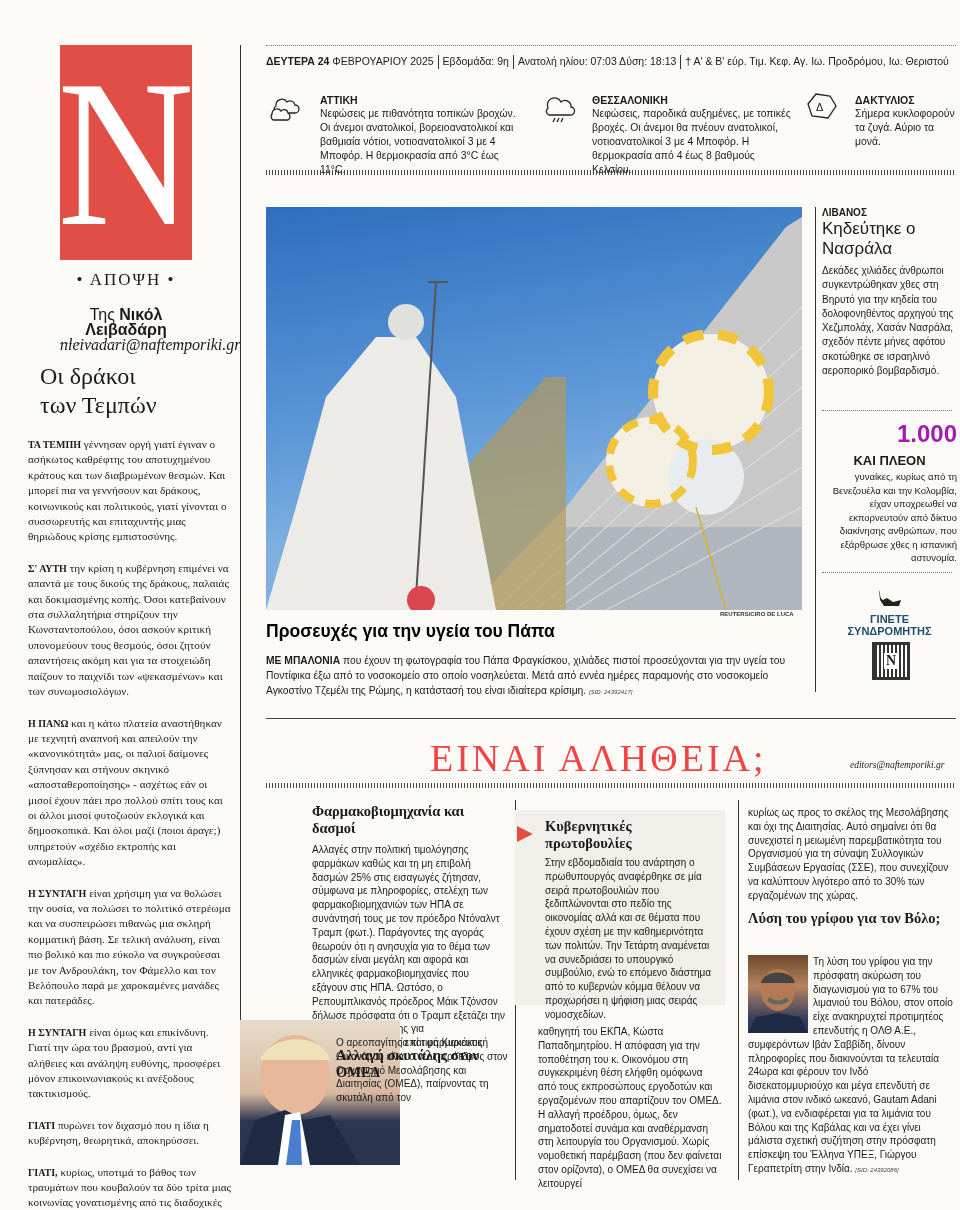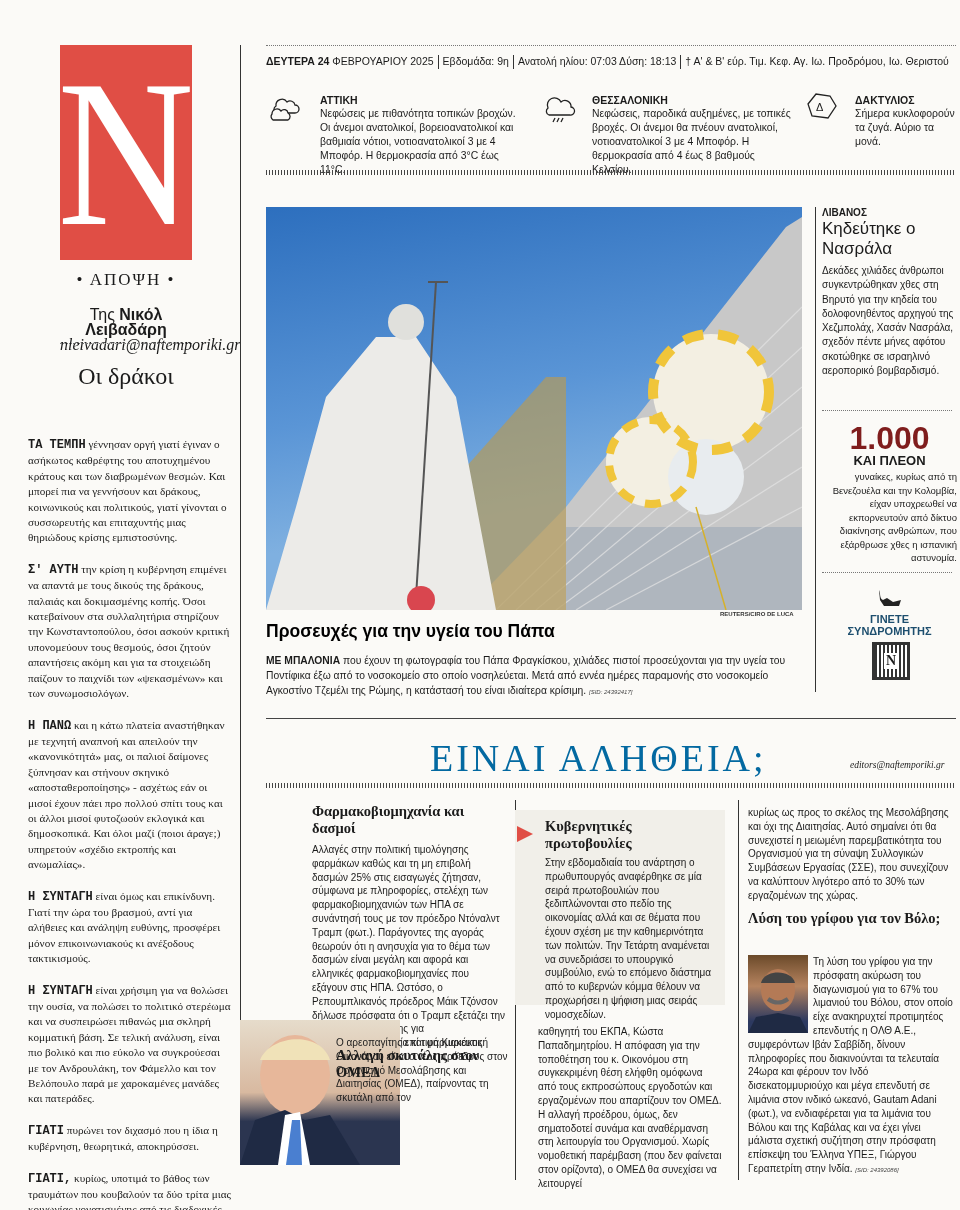--- a/index.html
+++ b/index.html
@@ -7,65 +7,66 @@
   .abs{position:absolute}
   .dots{border-top:1px dotted #777}
   .dense{height:5px;background:repeating-linear-gradient(90deg,#444 0 1px,transparent 1px 3px)}
   .vline{background:#333;width:1px}
   
   .logo{left:60px;top:45px;width:132px;height:215px;background:#e04e45;display:flex;align-items:center;justify-content:center}
   .logo span{font-family:"Liberation Serif",serif;font-size:210px;color:#fff;line-height:1;transform:scaleX(.9)}
   .apopsi{left:60px;top:270px;width:132px;text-align:center;font-family:"Liberation Serif",serif;font-size:17px;letter-spacing:2px}
   .byline{left:60px;top:307px;width:132px;text-align:center;font-size:16px;line-height:15px}
   .byline .em{font-family:"Liberation Serif",serif;font-style:italic}
-  .ltitle{left:40px;top:362px;width:172px;text-align:center;font-family:"Liberation Serif",serif;font-size:24px;line-height:29px}
+  .ltitle{left:40px;top:362px;width:172px;font-family:"Liberation Serif",serif;font-size:24px;line-height:29px}
   .lbody{left:28px;top:437px;width:204px;font-family:"Liberation Serif",serif;font-size:11.2px;line-height:15.4px}
   .lbody p{margin-bottom:16px}
-  .lbody b{font-family:Liberation Mono, monospace;font-size:12px}
+  .lbody b{font-family:Liberation Serif, serif;font-size:10px}
   .sid{font-size:6px;font-style:italic;color:#444}
   
   .dateline{left:266px;top:55px;width:690px;font-size:10.5px;white-space:nowrap}
   .dateline .sep{display:inline-block;width:1px;height:14px;background:#333;vertical-align:middle;margin:0 4px}
   .wx{top:93px;font-size:10.4px;line-height:14px}
   .wx h4{font-size:10.5px;font-weight:bold}
   .wxicon{top:88px;width:40px;height:36px}
   
   .photo{left:266px;top:207px;width:536px;height:403px;overflow:hidden;background:linear-gradient(170deg,#2d6fbe 0%,#5a95d6 45%,#7fb0e0 70%)}
   .credit{left:720px;top:611px;font-size:6px;font-weight:bold;color:#333}
   .ptitle{left:266px;top:621px;font-size:17.5px;font-weight:bold;color:#000000}
   .pbody{left:266px;top:653px;width:540px;font-size:10.3px;line-height:15px}
   
   .rcol{left:822px;width:135px}
   
-  .einai{left:430px;top:736px;font-family:"Liberation Serif",serif;font-size:38px;letter-spacing:3px;color:#0369a1;font-weight:normal}
+  .einai{left:430px;top:736px;font-family:"Liberation Serif",serif;font-size:38px;letter-spacing:3px;color:#ef4444;font-weight:normal}
   .editors{left:850px;top:760px;font-family:"Liberation Serif",serif;font-style:italic;font-size:9.5px}
   .h3s{font-family:"Liberation Serif",serif;font-weight:bold;font-size:14.5px;line-height:17px}
   .sbody{font-size:10px;line-height:13.8px}
 </style>
 </head>
 <body>
 
 <div class="abs logo">
   <span>N</span>
 </div>
 <div class="abs apopsi">• ΑΠΟΨΗ •</div>
 <div class="abs byline">
   <div><span>Της</span> <b>Νικόλ Λειβαδάρη</b></div>
   <div class="em">nleivadari@naftemporiki.gr</div>
 </div>
 <div class="abs dots" style="left:60px;top:343px;width:132px"></div>
 <div class="abs ltitle">
   <div>Οι δράκοι</div>
+  <div>των Τεμπών</div>
 </div>
 <div class="abs lbody">
   <p><b>ΤΑ ΤΕΜΠΗ</b><span> γέννησαν οργή γιατί έγιναν ο ασήκωτος καθρέφτης του αποτυχημένου κράτους και των διαβρωμένων θεσμών. Και μπορεί πια να γεννήσουν και δράκους, κοινωνικούς και πολιτικούς, γιατί γίνονται ο συσσωρευτής και επιταχυντής μιας θηριώδους κρίσης εμπιστοσύνης.</span></p>
   <p><b>Σ' ΑΥΤΗ</b><span> την κρίση η κυβέρνηση επιμένει να απαντά με τους δικούς της δράκους, παλαιάς και δοκιμασμένης κοπής. Όσοι κατεβαίνουν στα συλλαλητήρια στηρίζουν την Κωνσταντοπούλου, όσοι ασκούν κριτική υπονομεύουν τους θεσμούς, όσοι ζητούν απαντήσεις ακόμη και για τα στοιχειώδη παίζουν το παιχνίδι των «ψεκασμένων» και των συνωμοσιολόγων.</span></p>
   <p><b>Η ΠΑΝΩ</b><span> και η κάτω πλατεία αναστήθηκαν με τεχνητή αναπνοή και απειλούν την «κανονικότητά» μας, οι παλιοί δαίμονες ξύπνησαν και στήνουν σκηνικό «αποσταθεροποίησης» - ασχέτως εάν οι μισοί έχουν πάει προ πολλού σπίτι τους και οι άλλοι μισοί φυτοζωούν εκλογικά και δημοσκοπικά. Και όλοι μαζί (ποιοι άραγε;) υπηρετούν «σχέδιο εκτροπής και ανωμαλίας».</span></p>
+  <p><b>Η ΣΥΝΤΑΓΗ</b><span> είναι χρήσιμη για να θολώσει την ουσία, να πολώσει το πολιτικό στερέωμα και να συσπειρώσει πιθανώς μια σκληρή κομματική βάση. Σε τελική ανάλυση, είναι πιο βολικό και πιο εύκολο να συγκρούεσαι με τον Ανδρουλάκη, τον Φάμελλο και τον Βελόπουλο παρά με χαροκαμένες μανάδες και πατεράδες.</span></p>
   <p><b>Η ΣΥΝΤΑΓΗ</b><span> είναι όμως και επικίνδυνη. Γιατί την ώρα του βρασμού, αντί για αλήθειες και ανάληψη ευθύνης, προσφέρει μόνον επικοινωνιακούς κι ανέξοδους τακτικισμούς.</span></p>
-  <p><b>Η ΣΥΝΤΑΓΗ</b><span> είναι χρήσιμη για να θολώσει την ουσία, να πολώσει το πολιτικό στερέωμα και να συσπειρώσει πιθανώς μια σκληρή κομματική βάση. Σε τελική ανάλυση, είναι πιο βολικό και πιο εύκολο να συγκρούεσαι με τον Ανδρουλάκη, τον Φάμελλο και τον Βελόπουλο παρά με χαροκαμένες μανάδες και πατεράδες.</span></p>
   <p><b>ΓΙΑΤΙ</b><span> πυρώνει τον διχασμό που η ίδια η κυβέρνηση, θεωρητικά, αποκηρύσσει.</span></p>
   <p><b>ΓΙΑΤΙ,</b><span> κυρίως, υποτιμά το βάθος των τραυμάτων που κουβαλούν τα δύο τρίτα μιας κοινωνίας γονατισμένης από τις διαδοχικές κρίσεις. Με τελευταία την κατά συρροή επίδειξη αλαζονείας και υποκρισίας πάνω από τις στάχτες των ίδιων των παιδιών της... </span></p>
 </div>
 
 <div class="abs vline" style="left:240px;top:45px;height:1120px"></div>
 
 <div class="abs dots" style="left:266px;top:45px;width:690px"></div>
 <div class="abs dateline">
   <b>ΔΕΥΤΕΡΑ</b> <b>24</b> <span>ΦΕΒΡΟΥΑΡΙΟΥ 2025</span><span class="sep"></span><span>Εβδομάδα: 9η</span><span class="sep"></span><span>Ανατολή ηλίου: 07:03 Δύση: 18:13</span><span class="sep"></span><span>† Α' &amp; Β' εύρ. Τιμ. Κεφ. Αγ. Ιω. Προδρόμου, Ιω. Θεριστού</span>
 </div>
@@ -128,21 +129,21 @@
 <div class="abs ptitle">Προσευχές για την υγεία του Πάπα</div>
 <div class="abs pbody">
   <b>ΜΕ ΜΠΑΛΟΝΙΑ</b><span> που έχουν τη φωτογραφία του Πάπα Φραγκίσκου, χιλιάδες πιστοί προσεύχονται για την υγεία του Ποντίφικα έξω από το νοσοκομείο στο οποίο νοσηλεύεται. Μετά από εννέα ημέρες παραμονής στο νοσοκομείο Αγκοστίνο Τζεμέλι της Ρώμης, η κατάστασή του είναι ιδιαίτερα κρίσιμη. </span><span class="sid">[SID: 24392417]</span>
 </div>
 
 <div class="abs vline" style="left:815px;top:207px;height:485px"></div>
 <div class="abs rcol" style="top:207px;font-size:10px;font-weight:bold">ΛΙΒΑΝΟΣ</div>
 <div class="abs rcol" style="top:219px;font-size:17px;line-height:20px">Κηδεύτηκε ο Νασράλα</div>
 <div class="abs rcol" style="top:264px;font-size:10px;line-height:14.3px">Δεκάδες χιλιάδες άνθρωποι συγκεντρώθηκαν χθες στη Βηρυτό για την κηδεία του δολοφονηθέντος αρχηγού της Χεζμπολάχ, Χασάν Νασράλα, σχεδόν πέντε μήνες αφότου σκοτώθηκε σε ισραηλινό αεροπορικό βομβαρδισμό.</div>
 <div class="abs dots" style="left:822px;top:410px;width:130px"></div>
-<div class="abs rcol" style="top:420px;text-align:center;font-size:32px;font-weight:bold;color:#7f1d1d">1.000</div>
+<div class="abs rcol" style="top:420px;text-align:right;font-size:24px;font-weight:bold;color:#a21caf">1.000</div>
 <div class="abs rcol" style="top:453px;text-align:center;font-size:13px;font-weight:bold">ΚΑΙ ΠΛΕΟΝ</div>
 <div class="abs rcol" style="top:470px;text-align:right;font-size:9.5px;line-height:13.5px">γυναίκες, κυρίως από τη Βενεζουέλα και την Κολομβία, είχαν υποχρεωθεί να εκπορνευτούν από δίκτυο διακίνησης ανθρώπων, που εξάρθρωσε χθες η ισπανική αστυνομία.</div>
 <div class="abs dots" style="left:822px;top:572px;width:130px"></div>
 <svg class="abs" style="left:876px;top:588px" width="30" height="24" viewBox="0 0 30 24">
   <path d="M3 2c2 4 0 8 4 10l4-2 6 4 8-2-2 6H8L4 12z" fill="#222"></path>
 </svg>
 <div class="abs rcol" style="top:613px;text-align:center;font-size:11px;font-weight:bold;color:#1d4e6e;line-height:12px">
   <div>ΓΙΝΕΤΕ</div>
     <div>ΣΥΝΔΡΟΜΗΤΗΣ</div>
 </div>

